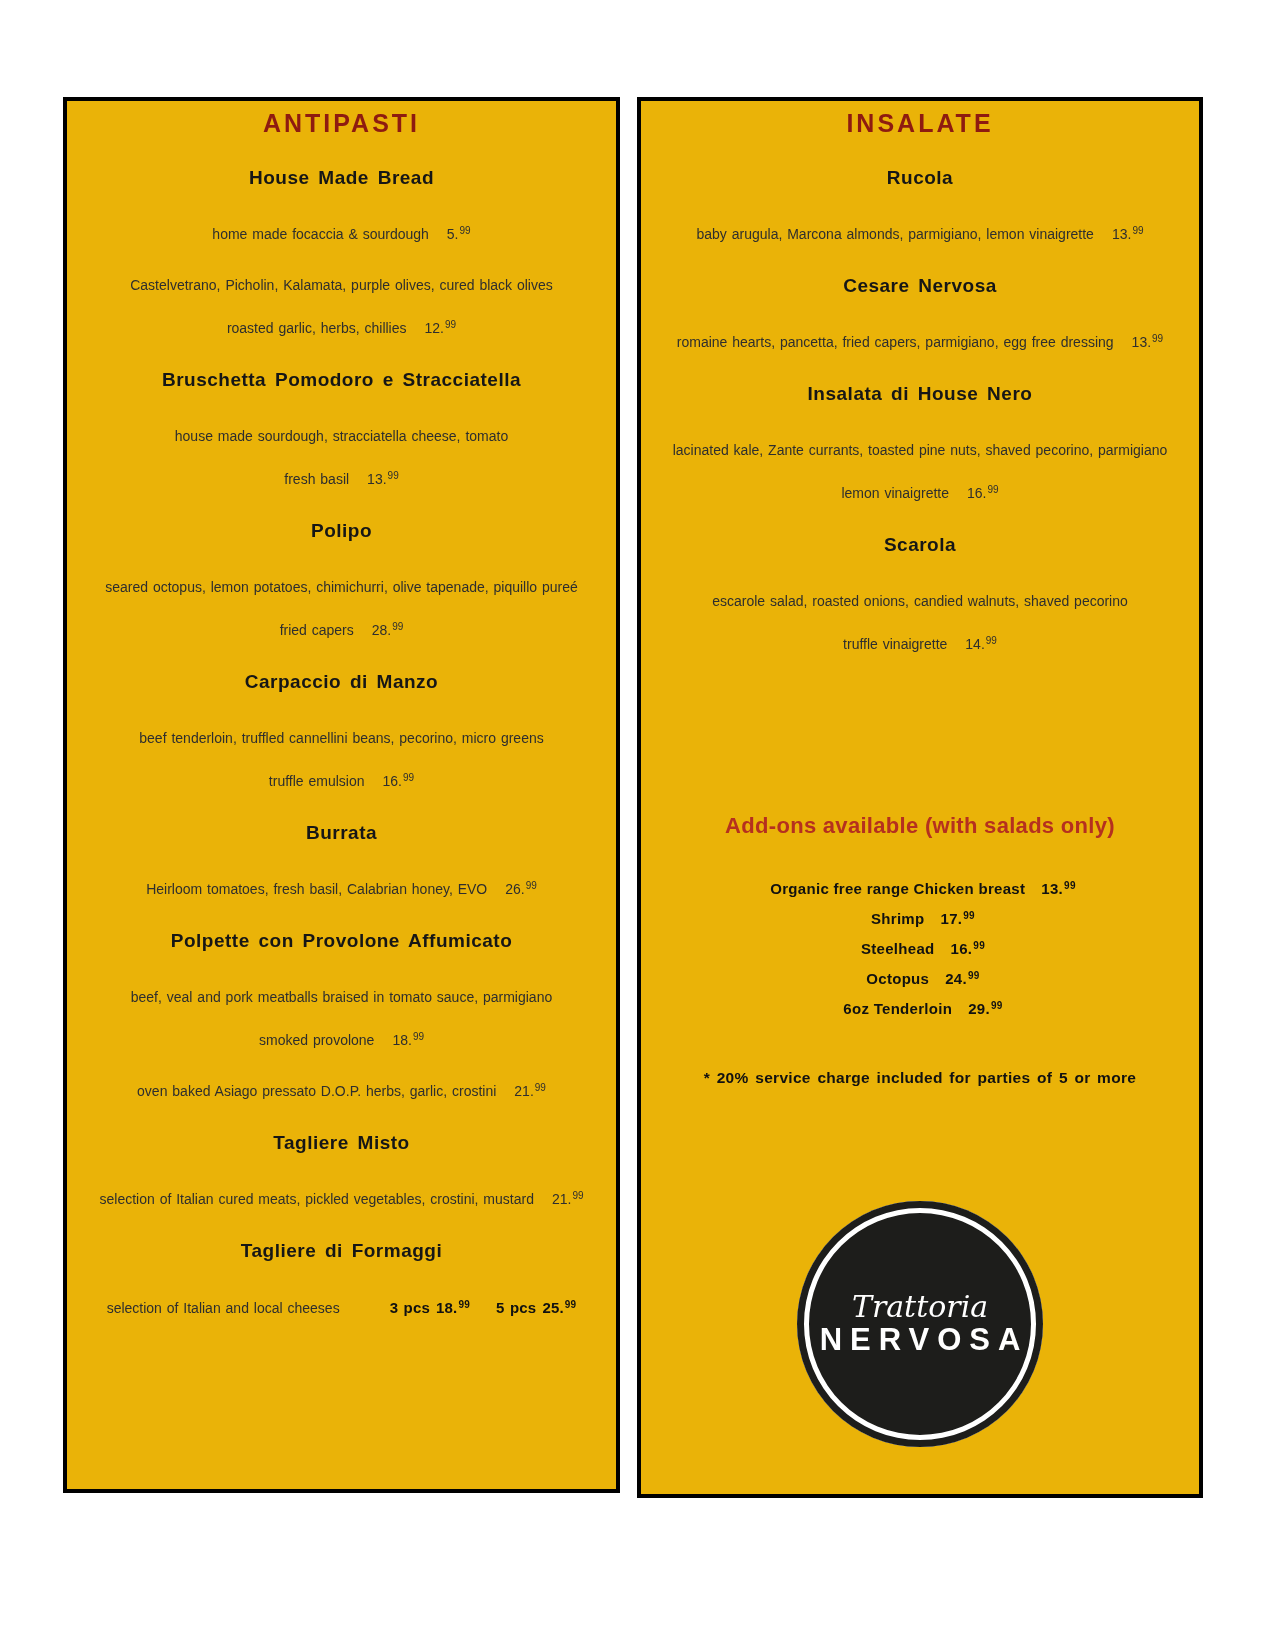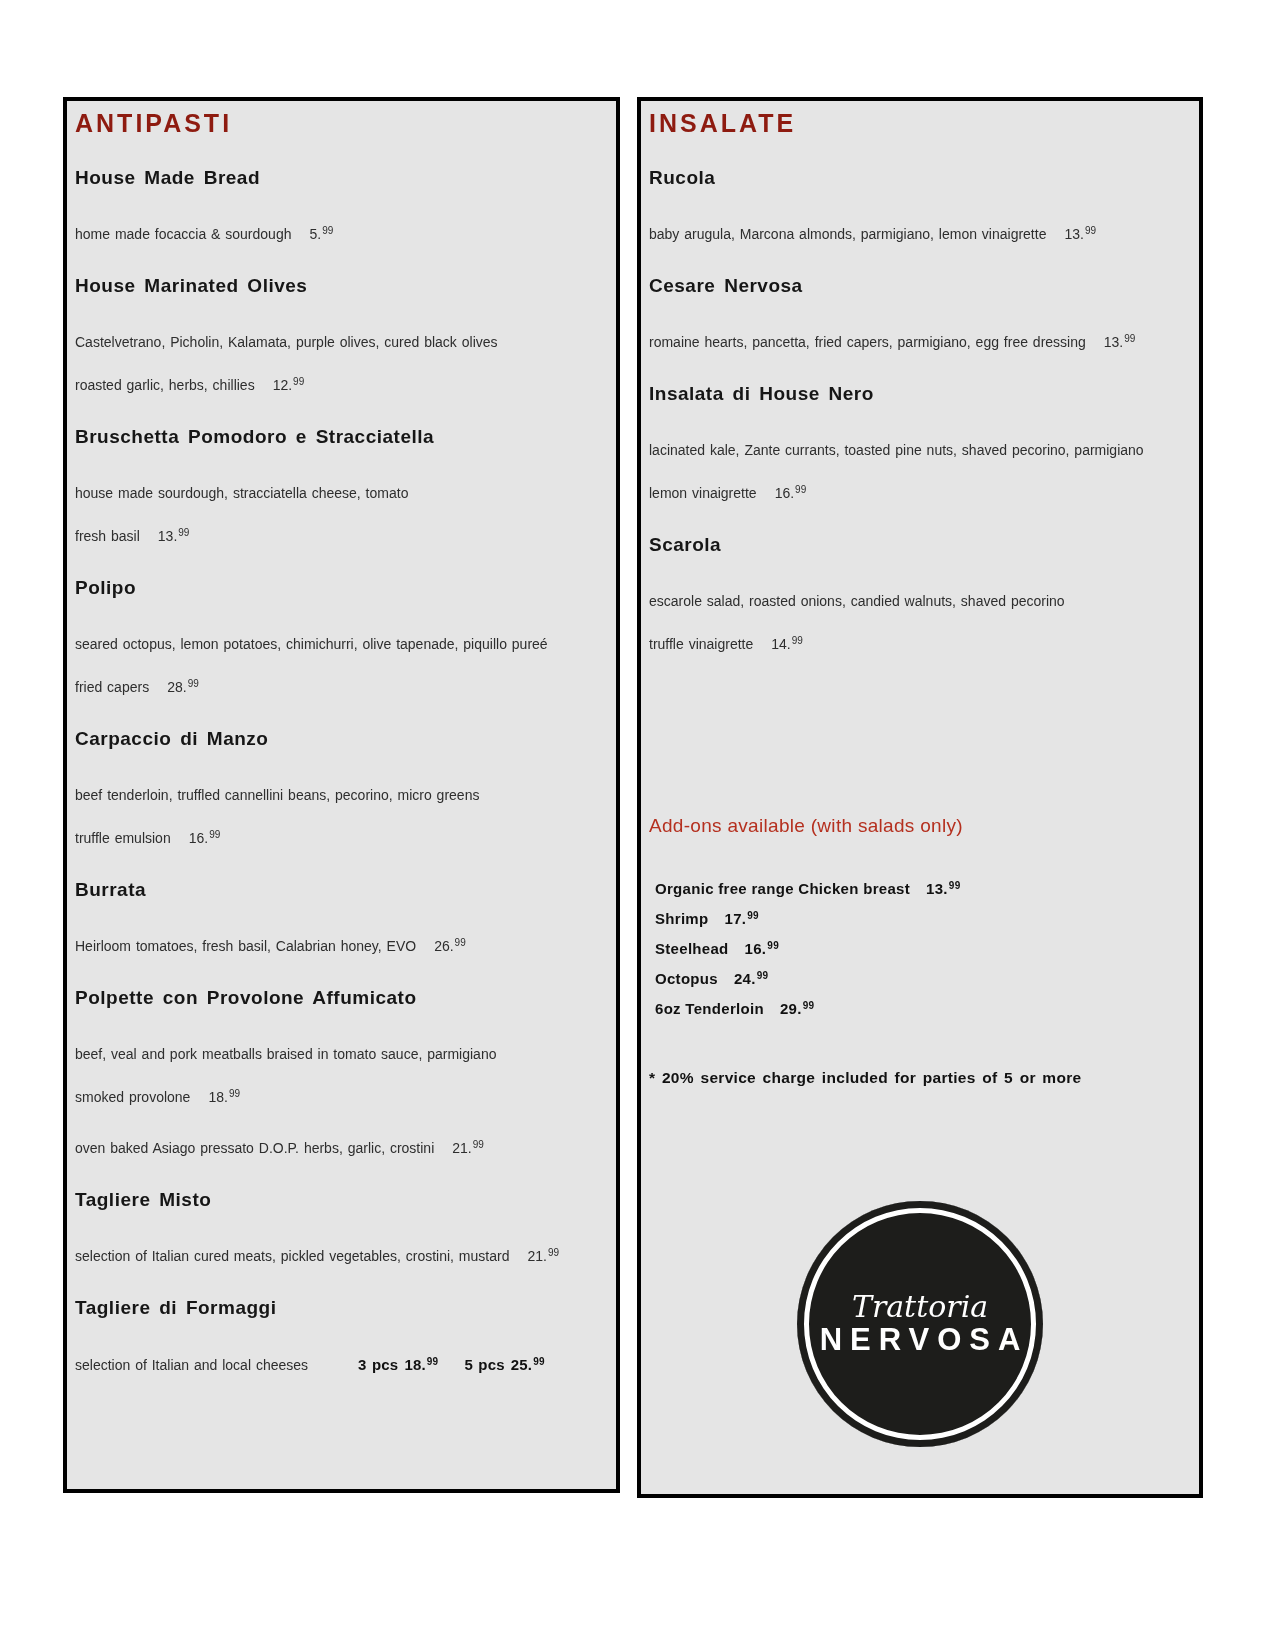--- a/index.html
+++ b/index.html
@@ -6,24 +6,25 @@
   body {
     width:1275px; height:1650px;
     background:#ffffff;
     font-family:"Liberation Sans", sans-serif;
     position:relative;
     color:#2e2e2e;
   }
   .box {
     position:absolute;
     border:4px solid #000000;
-    background:#e5e5e5;
+    background:#eab308;
     box-sizing:border-box;
     padding:9px 8px;
     overflow:hidden;
+    text-align:center;
   }
   #box-antipasti { left:63px; top:97px; width:557px; height:1396px; }
   #box-insalate  { left:637px; top:97px; width:566px; height:1401px; }
 
   .section-title {
     font-size:25px; font-weight:bold; letter-spacing:3px;
     color:#8E1B10; line-height:26px; margin:0 0 32px 0;
   }
   .item { margin:0 0 31px 0; }
   .item-name {
@@ -38,21 +39,21 @@
   .desc-line:last-child { margin-bottom:0; }
   .price { margin-left:18px; white-space:nowrap; }
   .sup { font-size:10px; position:relative; top:-5px; margin-left:1px; }
 
   .combo { font-weight:bold; font-size:15px; color:#111111; margin-left:50px; letter-spacing:0.2px; }
   .combo + .combo { margin-left:26px; }
   .combo .price { margin-left:6px; }
 
   .addons { margin-top:161px; }
   .addons-title {
-    font-size:19px; font-weight:normal; color:#B5301F;
+    font-size:22px; font-weight:bold; color:#B5301F;
     line-height:20px; margin:12px 0 45px 0; letter-spacing:0.3px;
   }
   .addon-row {
     font-size:15px; font-weight:bold; color:#111111;
     line-height:16px; margin:0 0 12px 6px; letter-spacing:0.3px;
   }
   .addon-row .price { margin-left:16px; }
 
   .service-note {
     font-size:15.5px; font-weight:bold; color:#111111;
@@ -83,21 +84,20 @@
   <h1 class="section-title">ANTIPASTI</h1>
 
   <div class="item">
     <div class="item-name">House Made Bread</div>
     <div class="desc-line">
       <span>home made focaccia &amp; sourdough</span><span class="price"><span>5.</span><span class="sup">99</span></span>
     </div>
   </div>
 
   <div class="item">
-    <div class="item-name">House Marinated Olives</div>
     <div class="desc-line">
       <span>Castelvetrano, Picholin, Kalamata, purple olives, cured black olives</span>
     </div>
     <div class="desc-line">
       <span>roasted garlic, herbs, chillies</span><span class="price"><span>12.</span><span class="sup">99</span></span>
     </div>
   </div>
 
   <div class="item">
     <div class="item-name">Bruschetta Pomodoro e Stracciatella</div>

